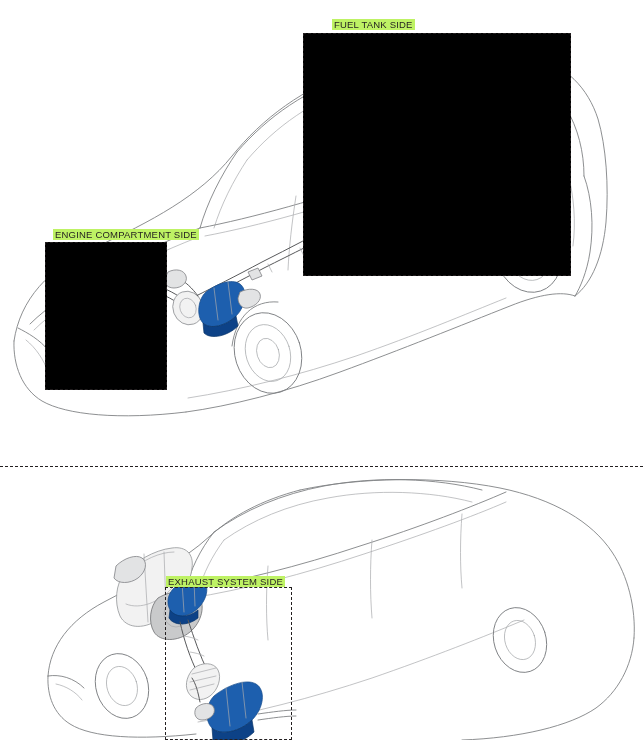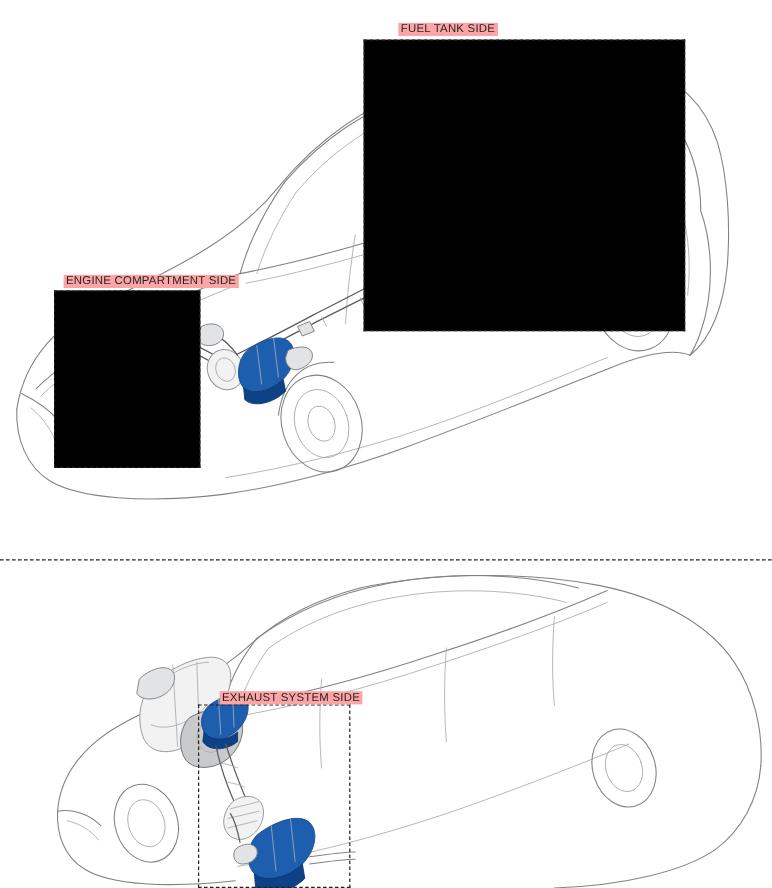--- a/index.html
+++ b/index.html
@@ -34,21 +34,21 @@
     width: 643px;
     height: 0;
     border-top: 1px dashed #231f20;
   }
 
   .callout-label {
     position: absolute;
     font-size: 9.5px;
     letter-spacing: 0.2px;
     color: #231f20;
-    background: #fca5a5;
+    background: #bef264;
     padding: 0 2px;
     white-space: nowrap;
     line-height: 11px;
   }
 
   .callout-box {
     position: absolute;
     border: 1px dashed #231f20;
     box-sizing: border-box;
     background: transparent;
@@ -306,16 +306,16 @@
 
         <path class="ln" d="M258 244 C 272 242, 286 240, 296 240"></path>
         <path class="ln" d="M258 250 C 272 248, 286 246, 296 246"></path>
 
         <path class="fill-md" d="M196 238 C 202 232, 212 232, 214 238 C 216 244, 210 250, 202 250 C 196 250, 193 244, 196 238 Z"></path>
         <path class="ln-d" d="M200 232 C 198 222, 196 214, 192 208"></path>
       </g>
     </svg>
 
     <div class="callout-box" style="left:165px; top:117px; width:127px; height:153px;"></div>
-    <div class="callout-label" style="left:166px; top:106px;margin-left:17px;">EXHAUST SYSTEM SIDE</div>
+    <div class="callout-label" style="left:166px; top:106px;">EXHAUST SYSTEM SIDE</div>
   </div>
 
 </div>
 
 </body></html>

